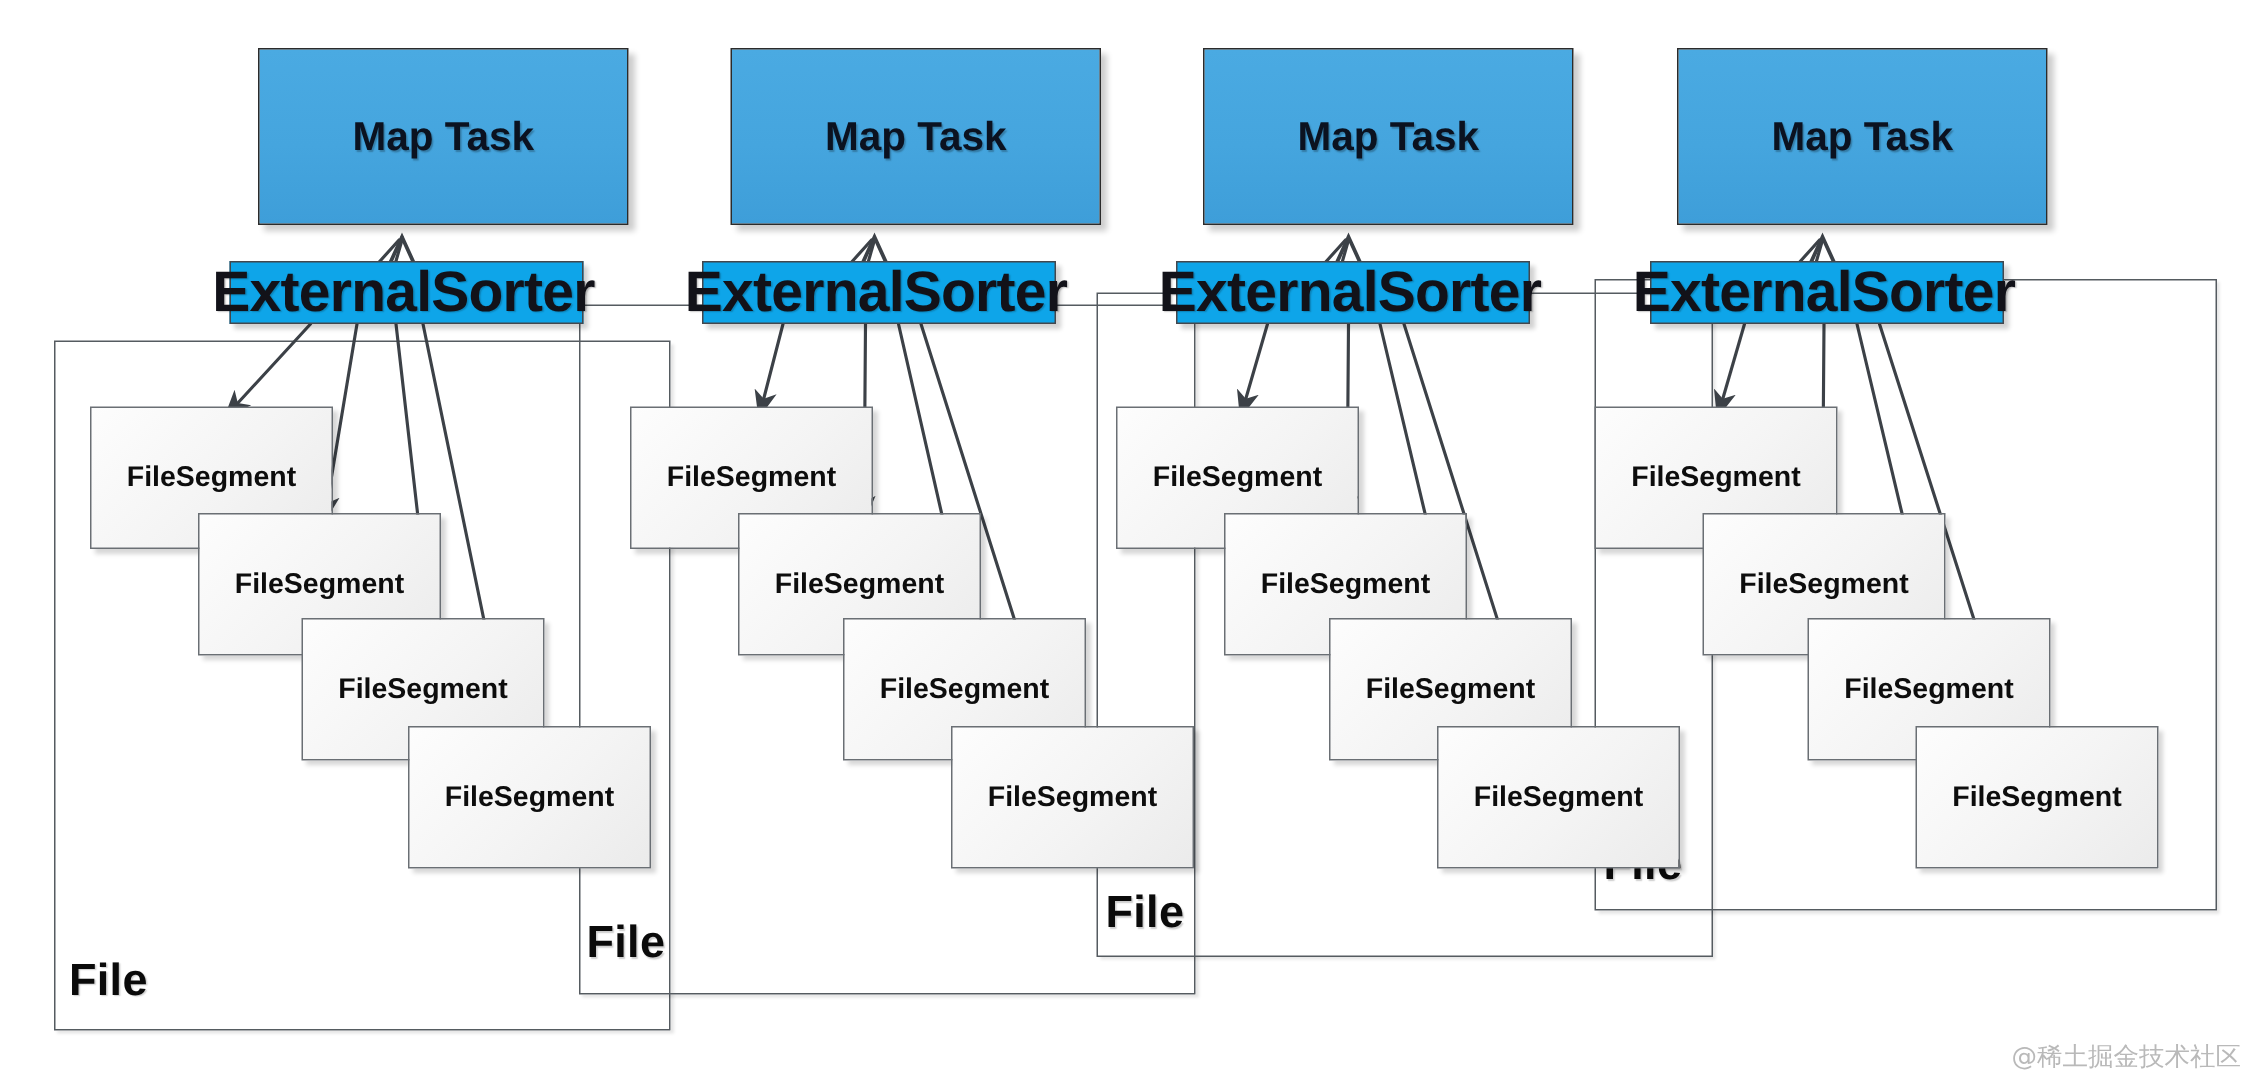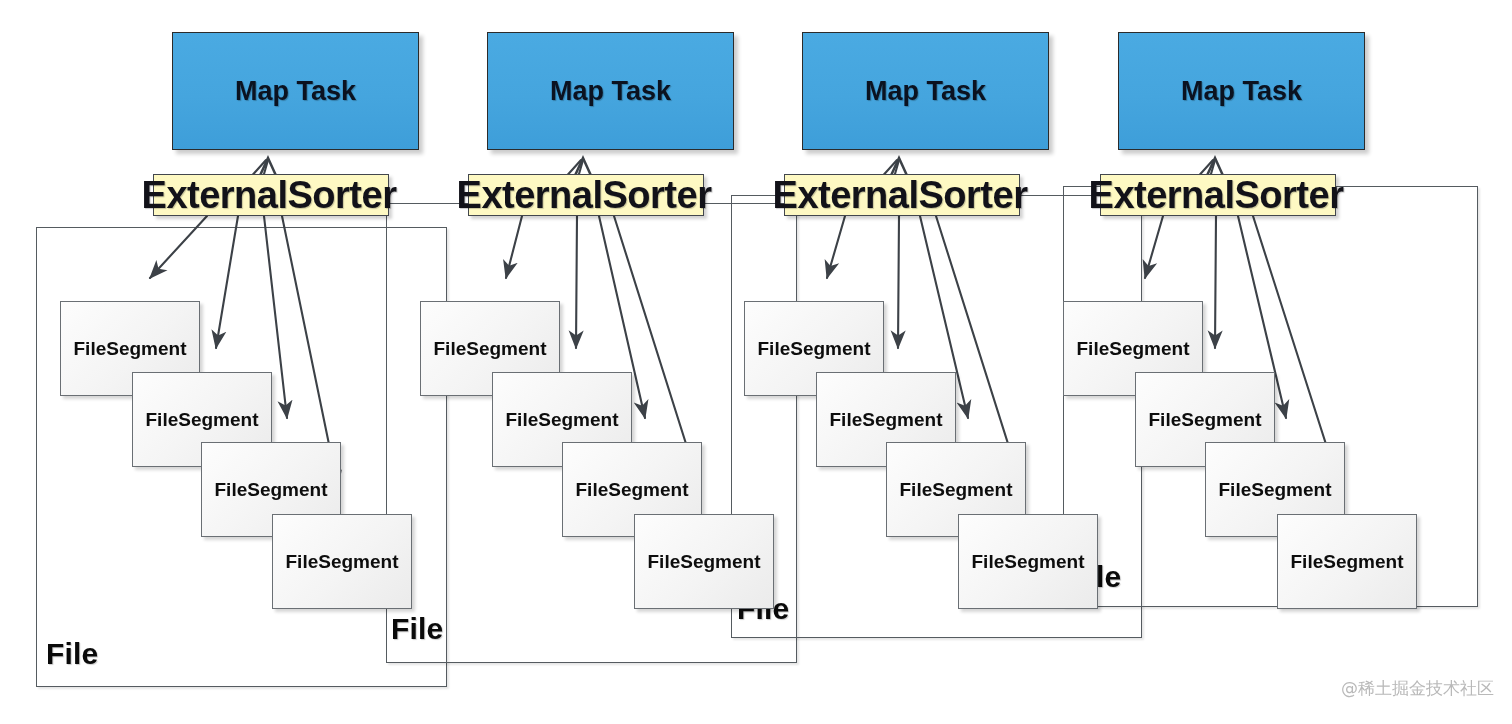--- a/index.html
+++ b/index.html
@@ -23,26 +23,26 @@
     font-weight:bold;
     color:#0a0a0a;
     letter-spacing:.2px;
     white-space:nowrap;
     text-shadow:1px 1px 1px rgba(0,0,0,.20);
   }
 
   
   .seg{
     position:absolute;
-    width:140px;height:95px;
+    width:162px;height:95px;
     box-sizing:border-box;
     border:1.4px solid #6a6f74;
     background:linear-gradient(135deg,#fdfdfd 0%,#f4f4f4 55%,#ebebeb 100%);
     box-shadow:3px 3px 3px rgba(0,0,0,.16);
-    display:flex;align-items:center;justify-content:center;margin-top:30px;
+    display:flex;align-items:center;justify-content:center;
   }
   .seg span{
     font-size:19px;font-weight:bold;color:#0d0d0d;white-space:nowrap;
   }
 
   
   .maptask{
     position:absolute;
     width:247px;height:118px;
     box-sizing:border-box;
@@ -55,38 +55,38 @@
     font-size:27px;font-weight:bold;color:#0b1220;white-space:nowrap;
     text-shadow:1px 1px 1px rgba(0,0,0,.25);
   }
 
   
   .sorter{
     position:absolute;
     width:236px;height:42px;
     box-sizing:border-box;
     border:1.6px solid #43474d;
-    background:#fef9c3;
+    background:#0ea5e9;
     box-shadow:3px 3px 3px rgba(0,0,0,.18);
     display:flex;align-items:center;justify-content:center;
   }
   .sorter span{
     font-size:38px;font-weight:bold;color:#121219;white-space:nowrap;
     letter-spacing:-0.5px;
     text-shadow:1px 1px 1px rgba(0,0,0,.22);
     transform:translateX(-2px);
   }
 
   
   #arrows{position:absolute;left:0;top:0;width:1512px;height:724px;pointer-events:none;}
 
   
   .watermark{
     position:absolute;
-    right:18px;bottom:24px;
+    right:18px;bottom:8px;
     font-size:17px;color:#b9b9b9;white-space:nowrap;
     font-family:"DejaVu Sans", sans-serif;
   }
 </style>
 </head>
 <body>
 
 <div id="stage">
 
   <div class="file-box" style="left:36px;top:227px;width:411px;height:460px;"></div>

